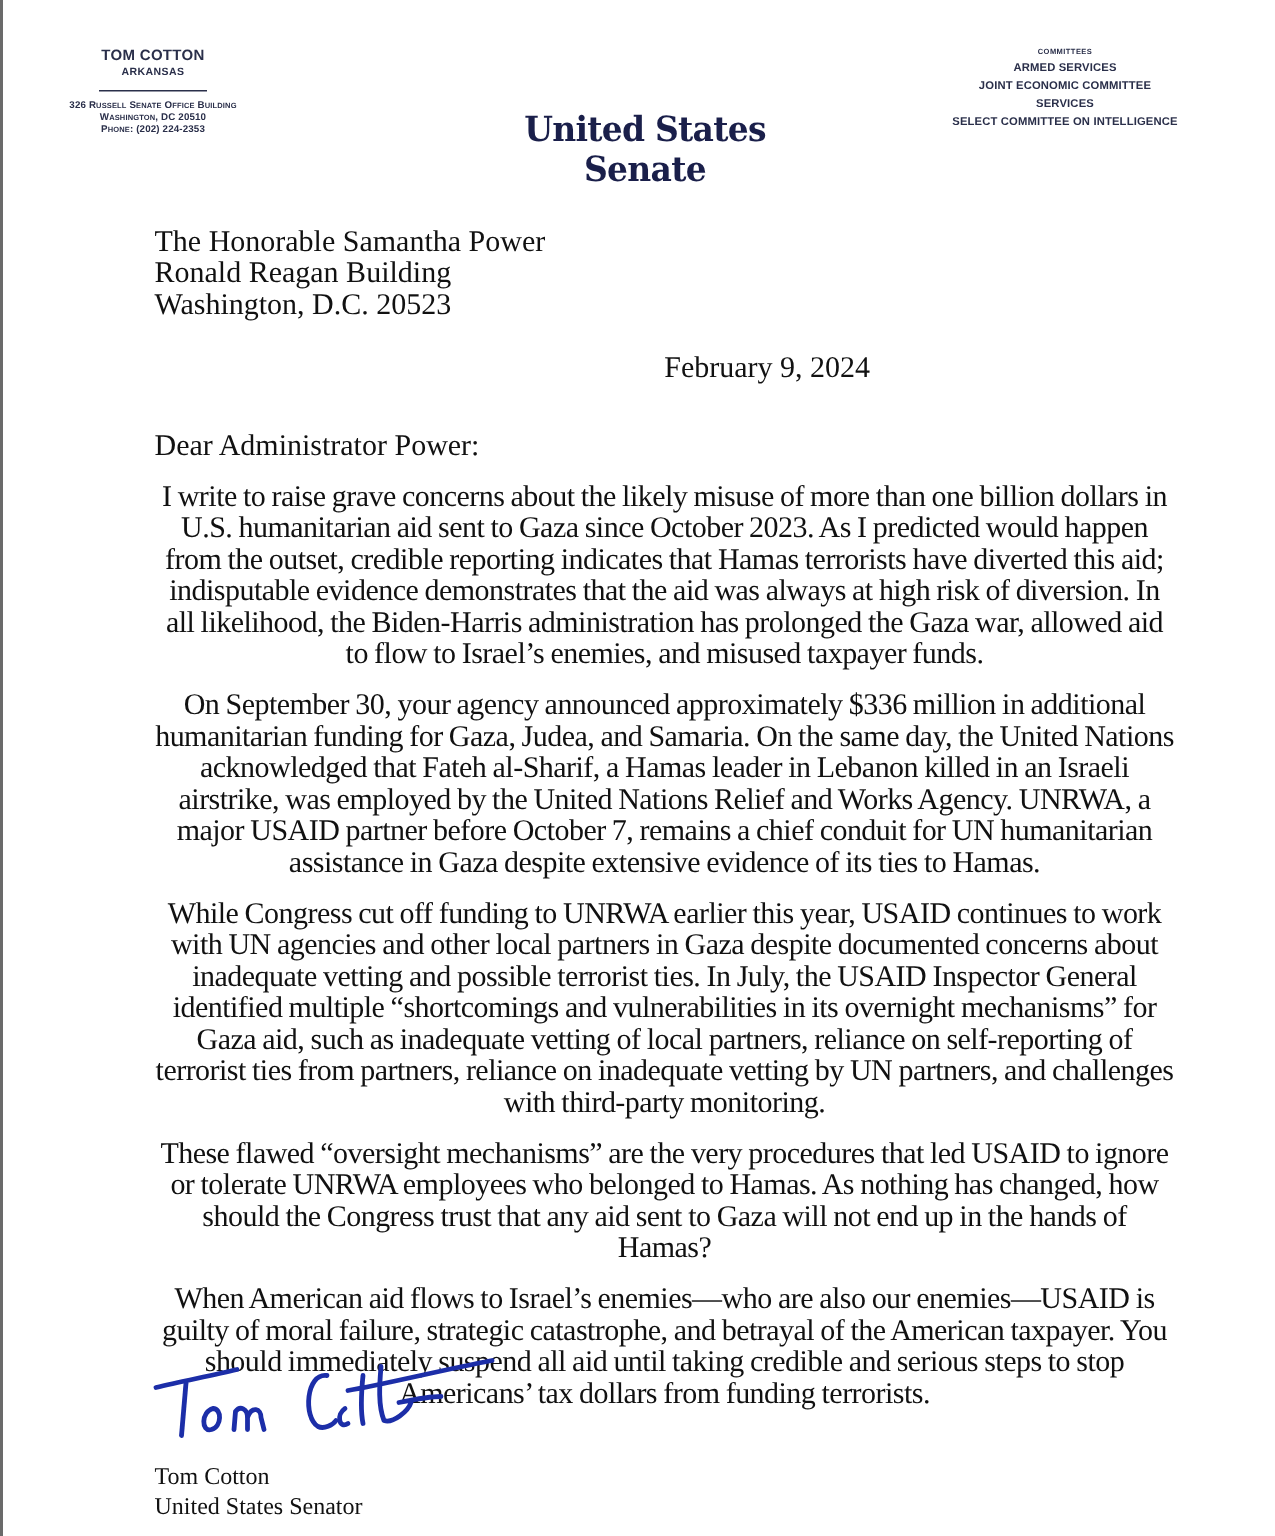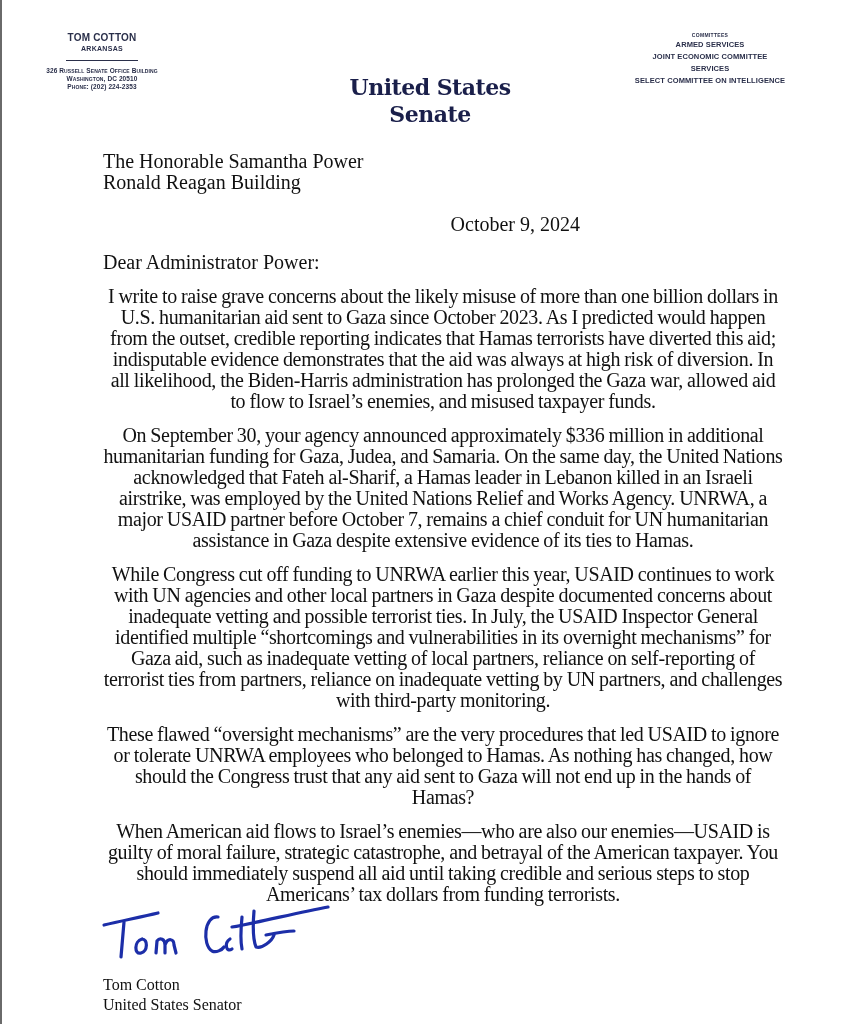--- a/index.html
+++ b/index.html
@@ -100,21 +100,21 @@
     }
     .recipient div {
       white-space: nowrap;
     }
     .date {
       margin-top: 21px;
       text-align: right;
       padding-right: 203px;
     }
     .salutation {
-      margin-top: 17px;
+      margin-top: 31px;
     }
     .para {
       margin-top: 13px;
       white-space: normal;
       letter-spacing: -0.35px;
       word-spacing: -0.5px;
       text-align: center;
     }
     .para:first-of-type {
       margin-top: 13px;
@@ -158,22 +158,23 @@
   <div class="lh-committee">ARMED SERVICES</div>
   <div class="lh-committee">JOINT ECONOMIC COMMITTEE</div>
   <div class="lh-committee">SERVICES</div>
   <div class="lh-committee">SELECT COMMITTEE ON INTELLIGENCE</div>
 </div>
 
 <div class="content">
   <div class="recipient">
     <div>The Honorable Samantha Power</div>
     <div>Ronald Reagan Building</div>
+    <div>Washington, D.C. 20523</div>
   </div>
-  <div class="date">October 9, 2024</div>
+  <div class="date">February 9, 2024</div>
   <div class="salutation">Dear Administrator Power:</div>
   <div class="para">I write to raise grave concerns about the likely misuse of more than one billion dollars in U.S. humanitarian aid sent to Gaza since October 2023. As I predicted would happen from the outset, credible reporting indicates that Hamas terrorists have diverted this aid; indisputable evidence demonstrates that the aid was always at high risk of diversion. In all likelihood, the Biden-Harris administration has prolonged the Gaza war, allowed aid to flow to Israel’s enemies, and misused taxpayer funds.</div>
   <div class="para">On September 30, your agency announced approximately $336 million in additional humanitarian funding for Gaza, Judea, and Samaria. On the same day, the United Nations acknowledged that Fateh al-Sharif, a Hamas leader in Lebanon killed in an Israeli airstrike, was employed by the United Nations Relief and Works Agency. UNRWA, a major USAID partner before October 7, remains a chief conduit for UN humanitarian assistance in Gaza despite extensive evidence of its ties to Hamas.</div>
   <div class="para">While Congress cut off funding to UNRWA earlier this year, USAID continues to work with UN agencies and other local partners in Gaza despite documented concerns about inadequate vetting and possible terrorist ties. In July, the USAID Inspector General identified multiple “shortcomings and vulnerabilities in its overnight mechanisms” for Gaza aid, such as inadequate vetting of local partners, reliance on self-reporting of terrorist ties from partners, reliance on inadequate vetting by UN partners, and challenges with third-party monitoring.</div>
   <div class="para">These flawed “oversight mechanisms” are the very procedures that led USAID to ignore or tolerate UNRWA employees who belonged to Hamas. As nothing has changed, how should the Congress trust that any aid sent to Gaza will not end up in the hands of Hamas?</div>
   <div class="para">When American aid flows to Israel’s enemies—who are also our enemies—USAID is guilty of moral failure, strategic catastrophe, and betrayal of the American taxpayer. You should immediately suspend all aid until taking credible and serious steps to stop Americans’ tax dollars from funding terrorists.</div>
 </div>
 
 <svg class="signature" viewBox="0 0 240 70" xmlns="http://www.w3.org/2000/svg">
   <g id="sig-strokes" fill="none" stroke="#1c2ea8" stroke-width="3.2" stroke-linecap="round" stroke-linejoin="round">

